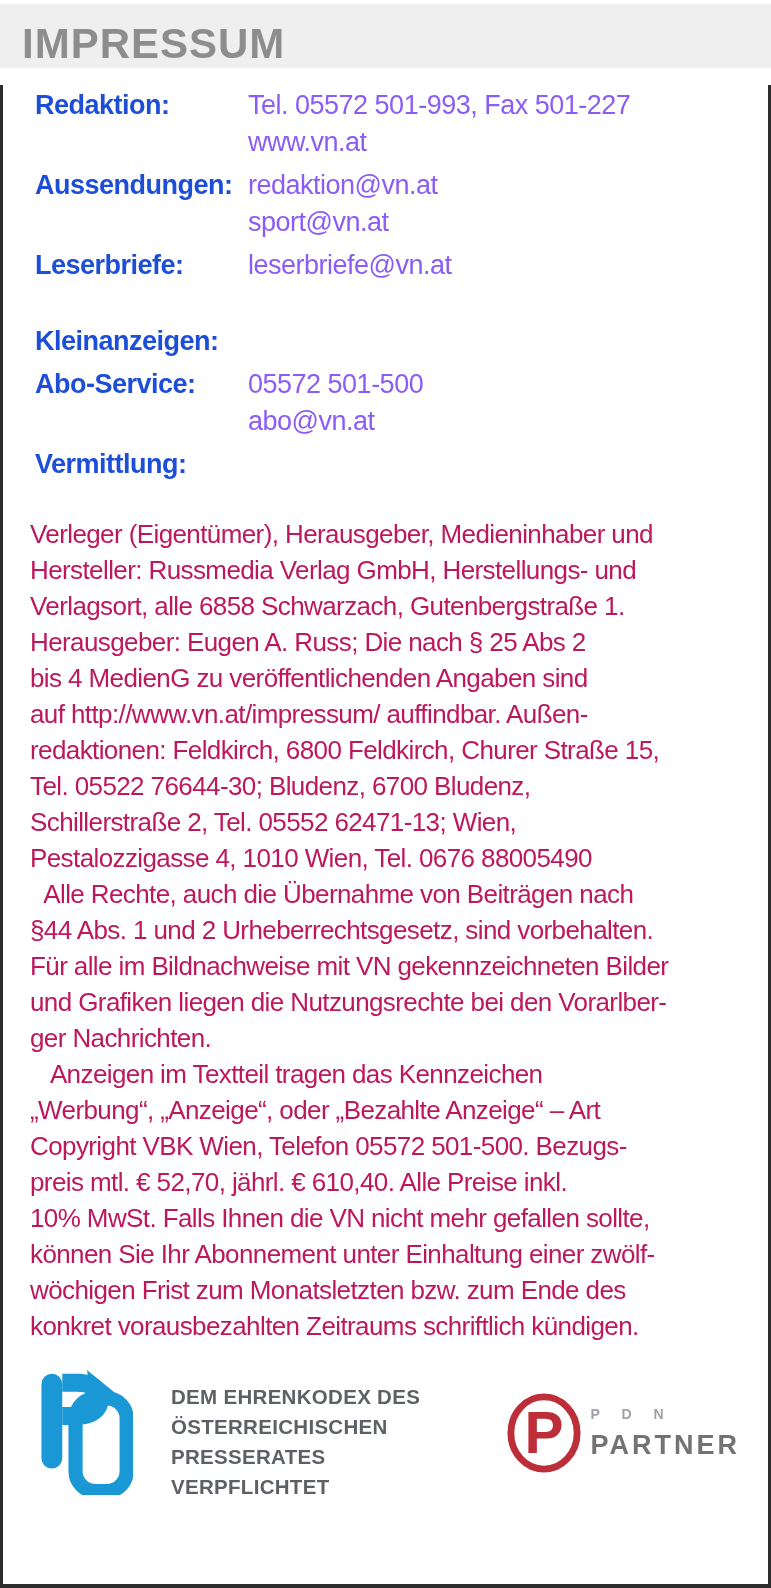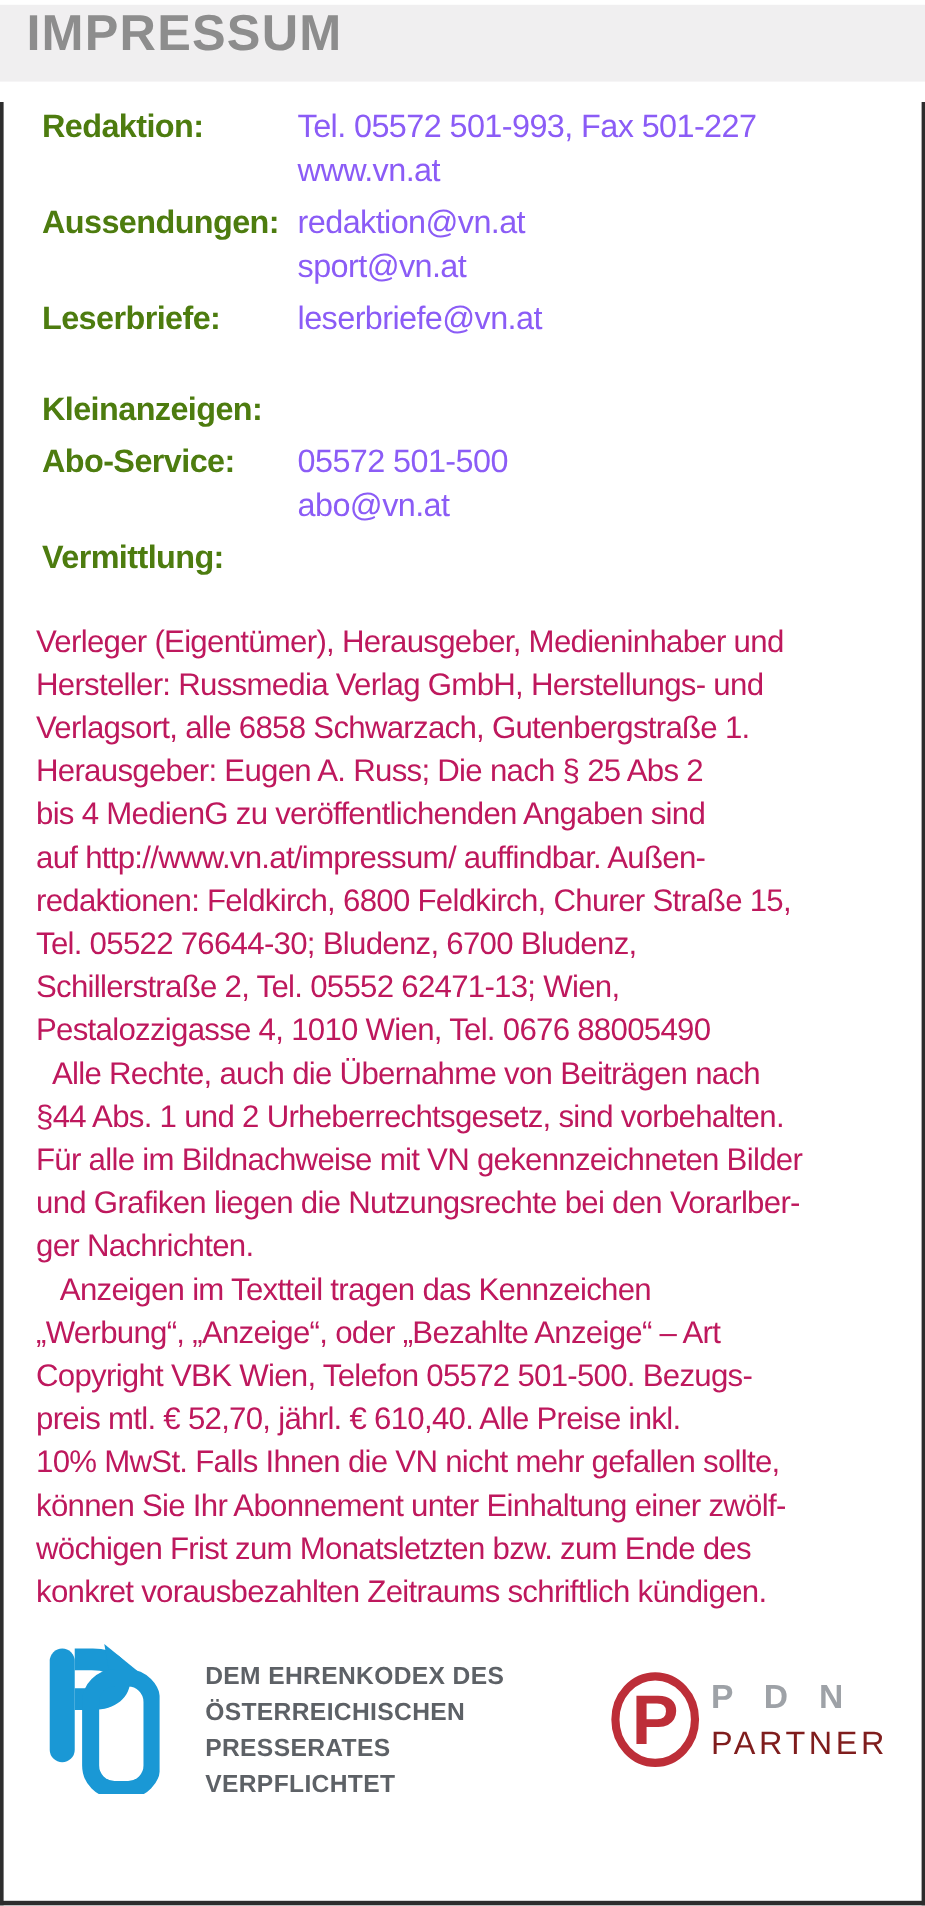--- a/index.html
+++ b/index.html
@@ -11,21 +11,21 @@
     overflow: hidden;
   }
   .page { width: 771px; height: 1588px; display: flex; flex-direction: column; }
 
   
   .header-band {
     margin-top: 4px;
     height: 64px;
     background: #f0eff0;
     display: flex;
-    align-items: flex-start;
+    align-items: flex-end;
     padding-left: 22px;
   }
   .header-band h1 {
     font-size: 42px;
     font-weight: bold;
     letter-spacing: 1px;
     color: #8d8d8d;
   }
 
   
@@ -43,21 +43,21 @@
   .contact-list { padding-left: 32px; padding-right: 12px; }
   .crow {
     display: grid;
     grid-template-columns: 213px 1fr;
     margin-bottom: 6px;
     font-size: 27px;
     line-height: 37px;
     letter-spacing: -0.5px;
   }
   .crow.gap { margin-top: 39px; }
-  .clabel { font-weight: bold; color: #4d7c0f; }
+  .clabel { font-weight: bold; color: #1d4ed8; }
   .cvalue { white-space: pre-line; color: #8b5cf6; }
 
   
   .imprint-paragraph {
     margin-top: 33px;
     padding-left: 27px;
     padding-right: 14px;
     font-size: 26px;
     line-height: 36px;
     letter-spacing: -0.6px;
@@ -82,30 +82,30 @@
     font-size: 20.5px;
     line-height: 30px;
     letter-spacing: 0.3px;
     color: #5d6166;
     text-transform: uppercase;
   }
   .pdn { display: flex; align-items: center; padding-top: 22px; }
   .pdn svg { width: 78px; height: 82px; flex: 0 0 auto; }
   .pdn-text { margin-left: 7px; display: flex; flex-direction: column; }
   .pdn-top {
-    font-size: 28px;
+    font-size: 14px;
     letter-spacing: 9px;
     color: #9ea2a7;
     font-weight: bold;
   }
   .pdn-bottom {
     font-size: 27px;
-    font-weight: normal;
+    font-weight: bold;
     letter-spacing: 3px;
-    color: #7f1d1d;
+    color: #737373;
     margin-top: 8px;
   }
 </style>
 </head>
 <body>
 
 <div class="page">
 
   <div class="header-band">
     <h1>IMPRESSUM</h1>

